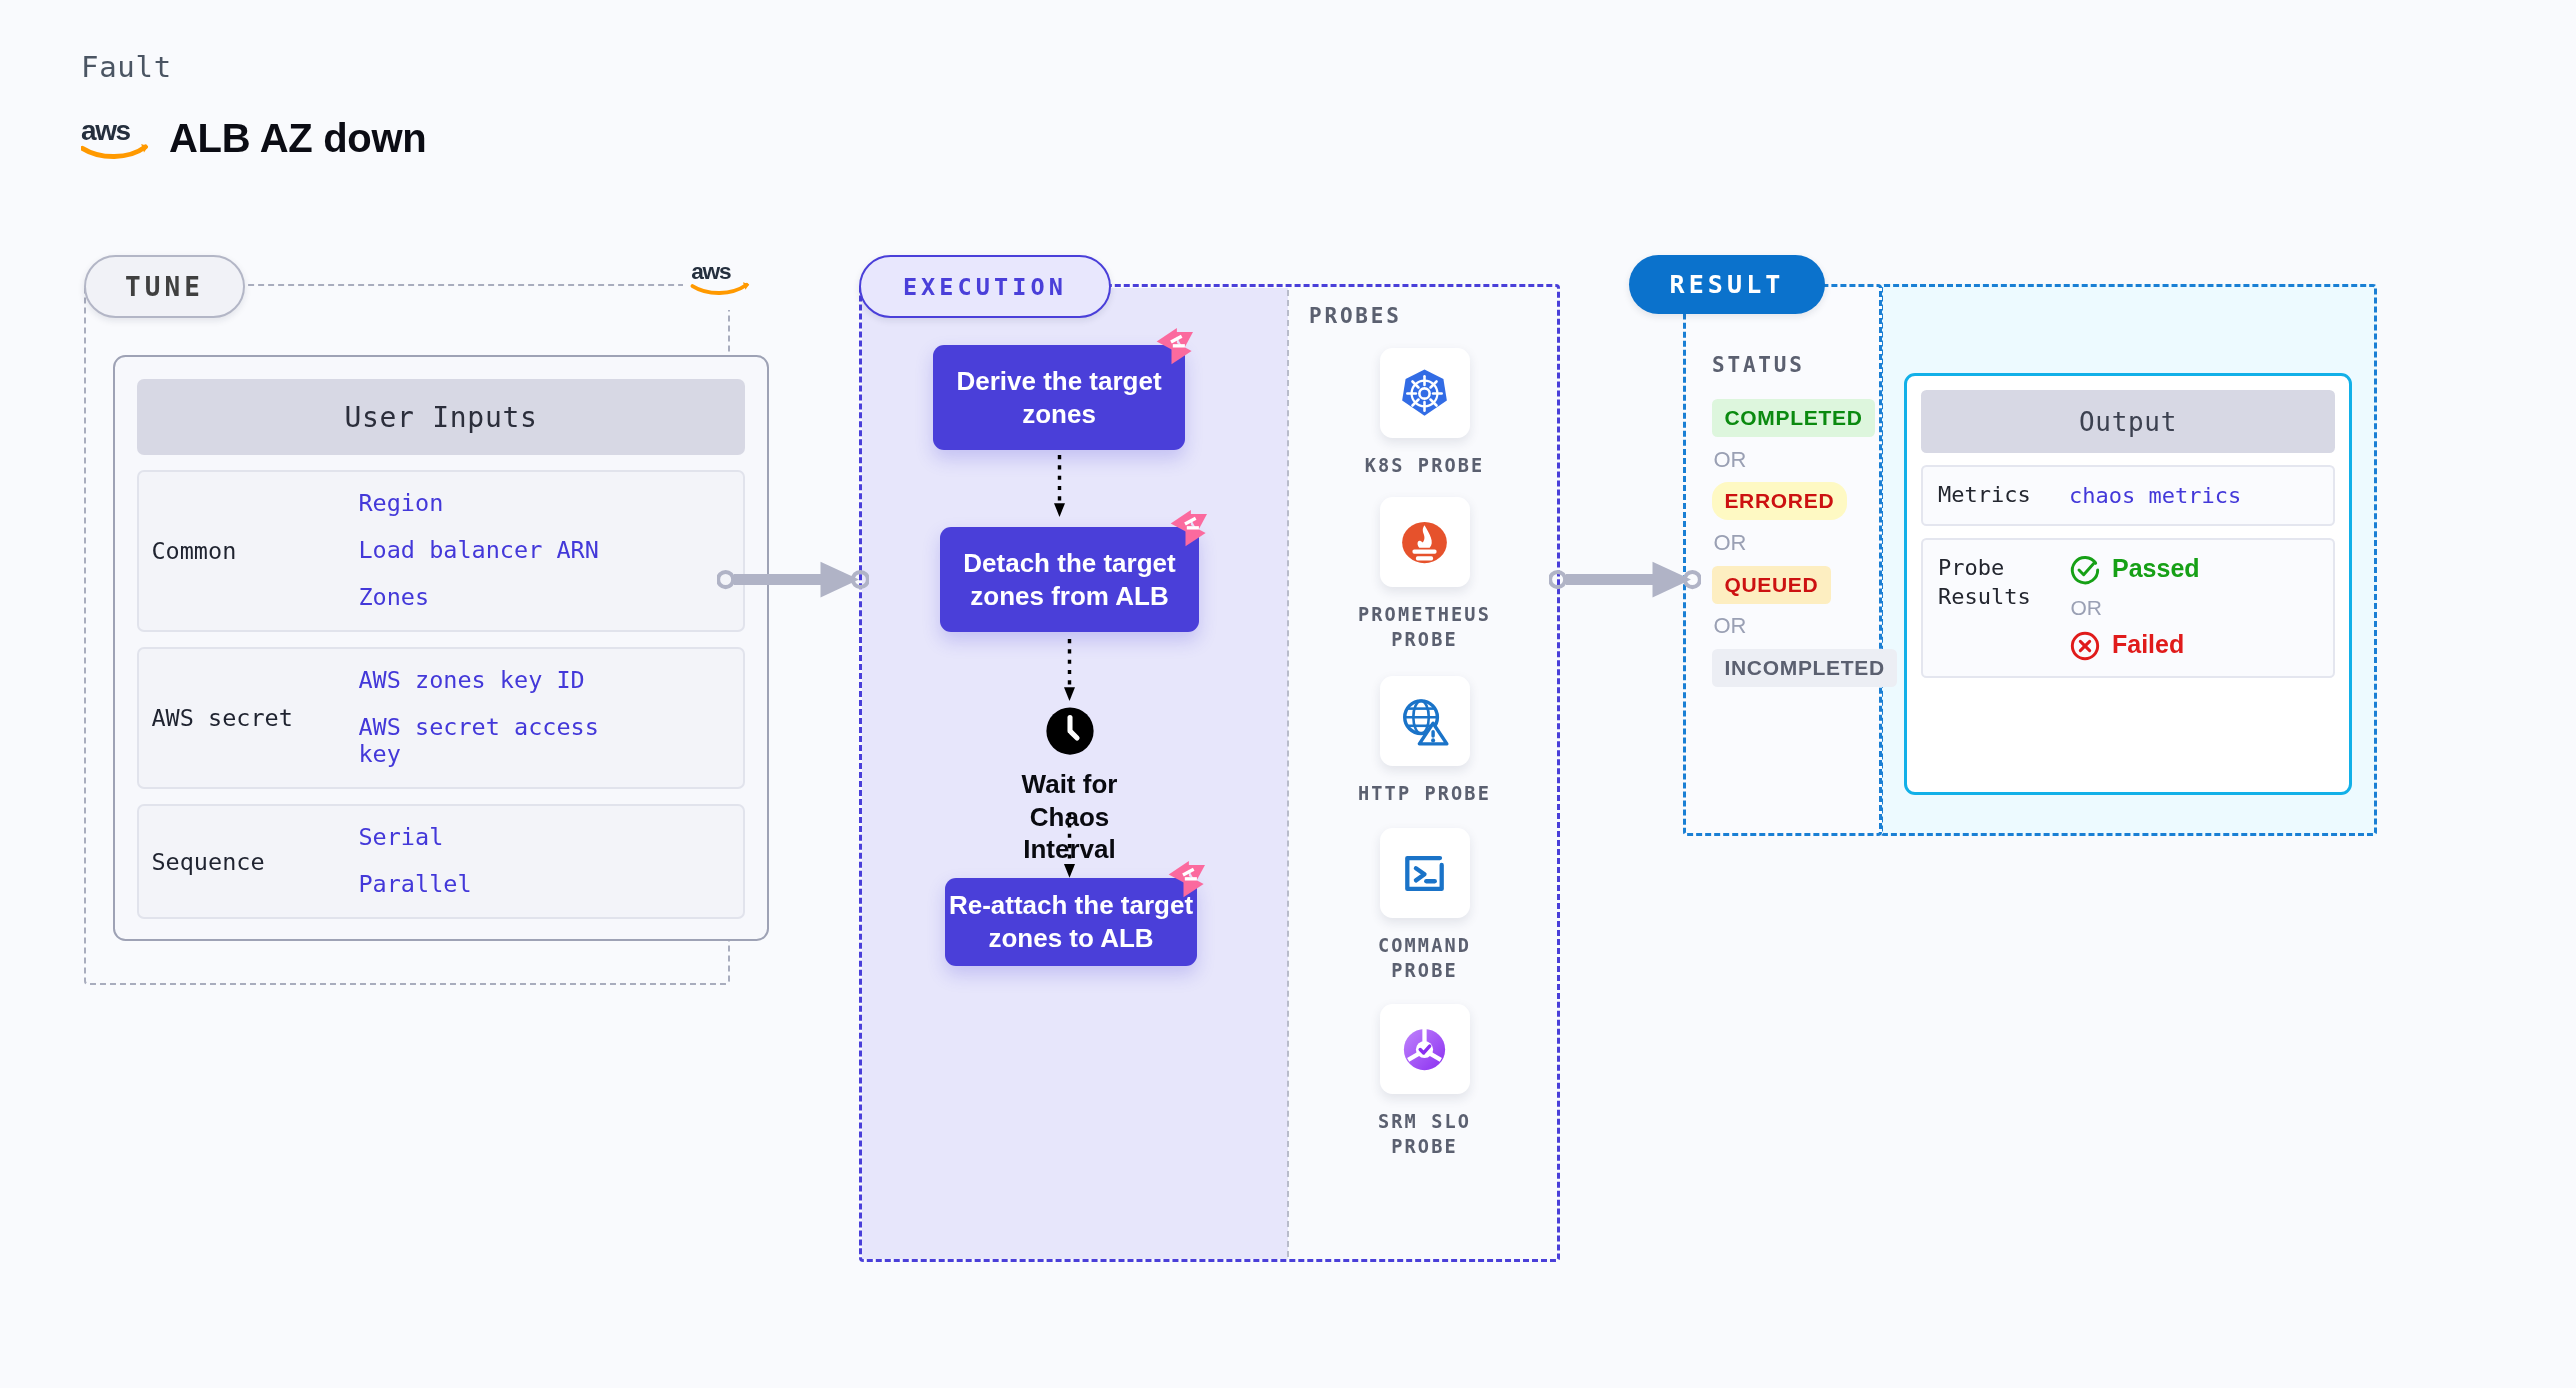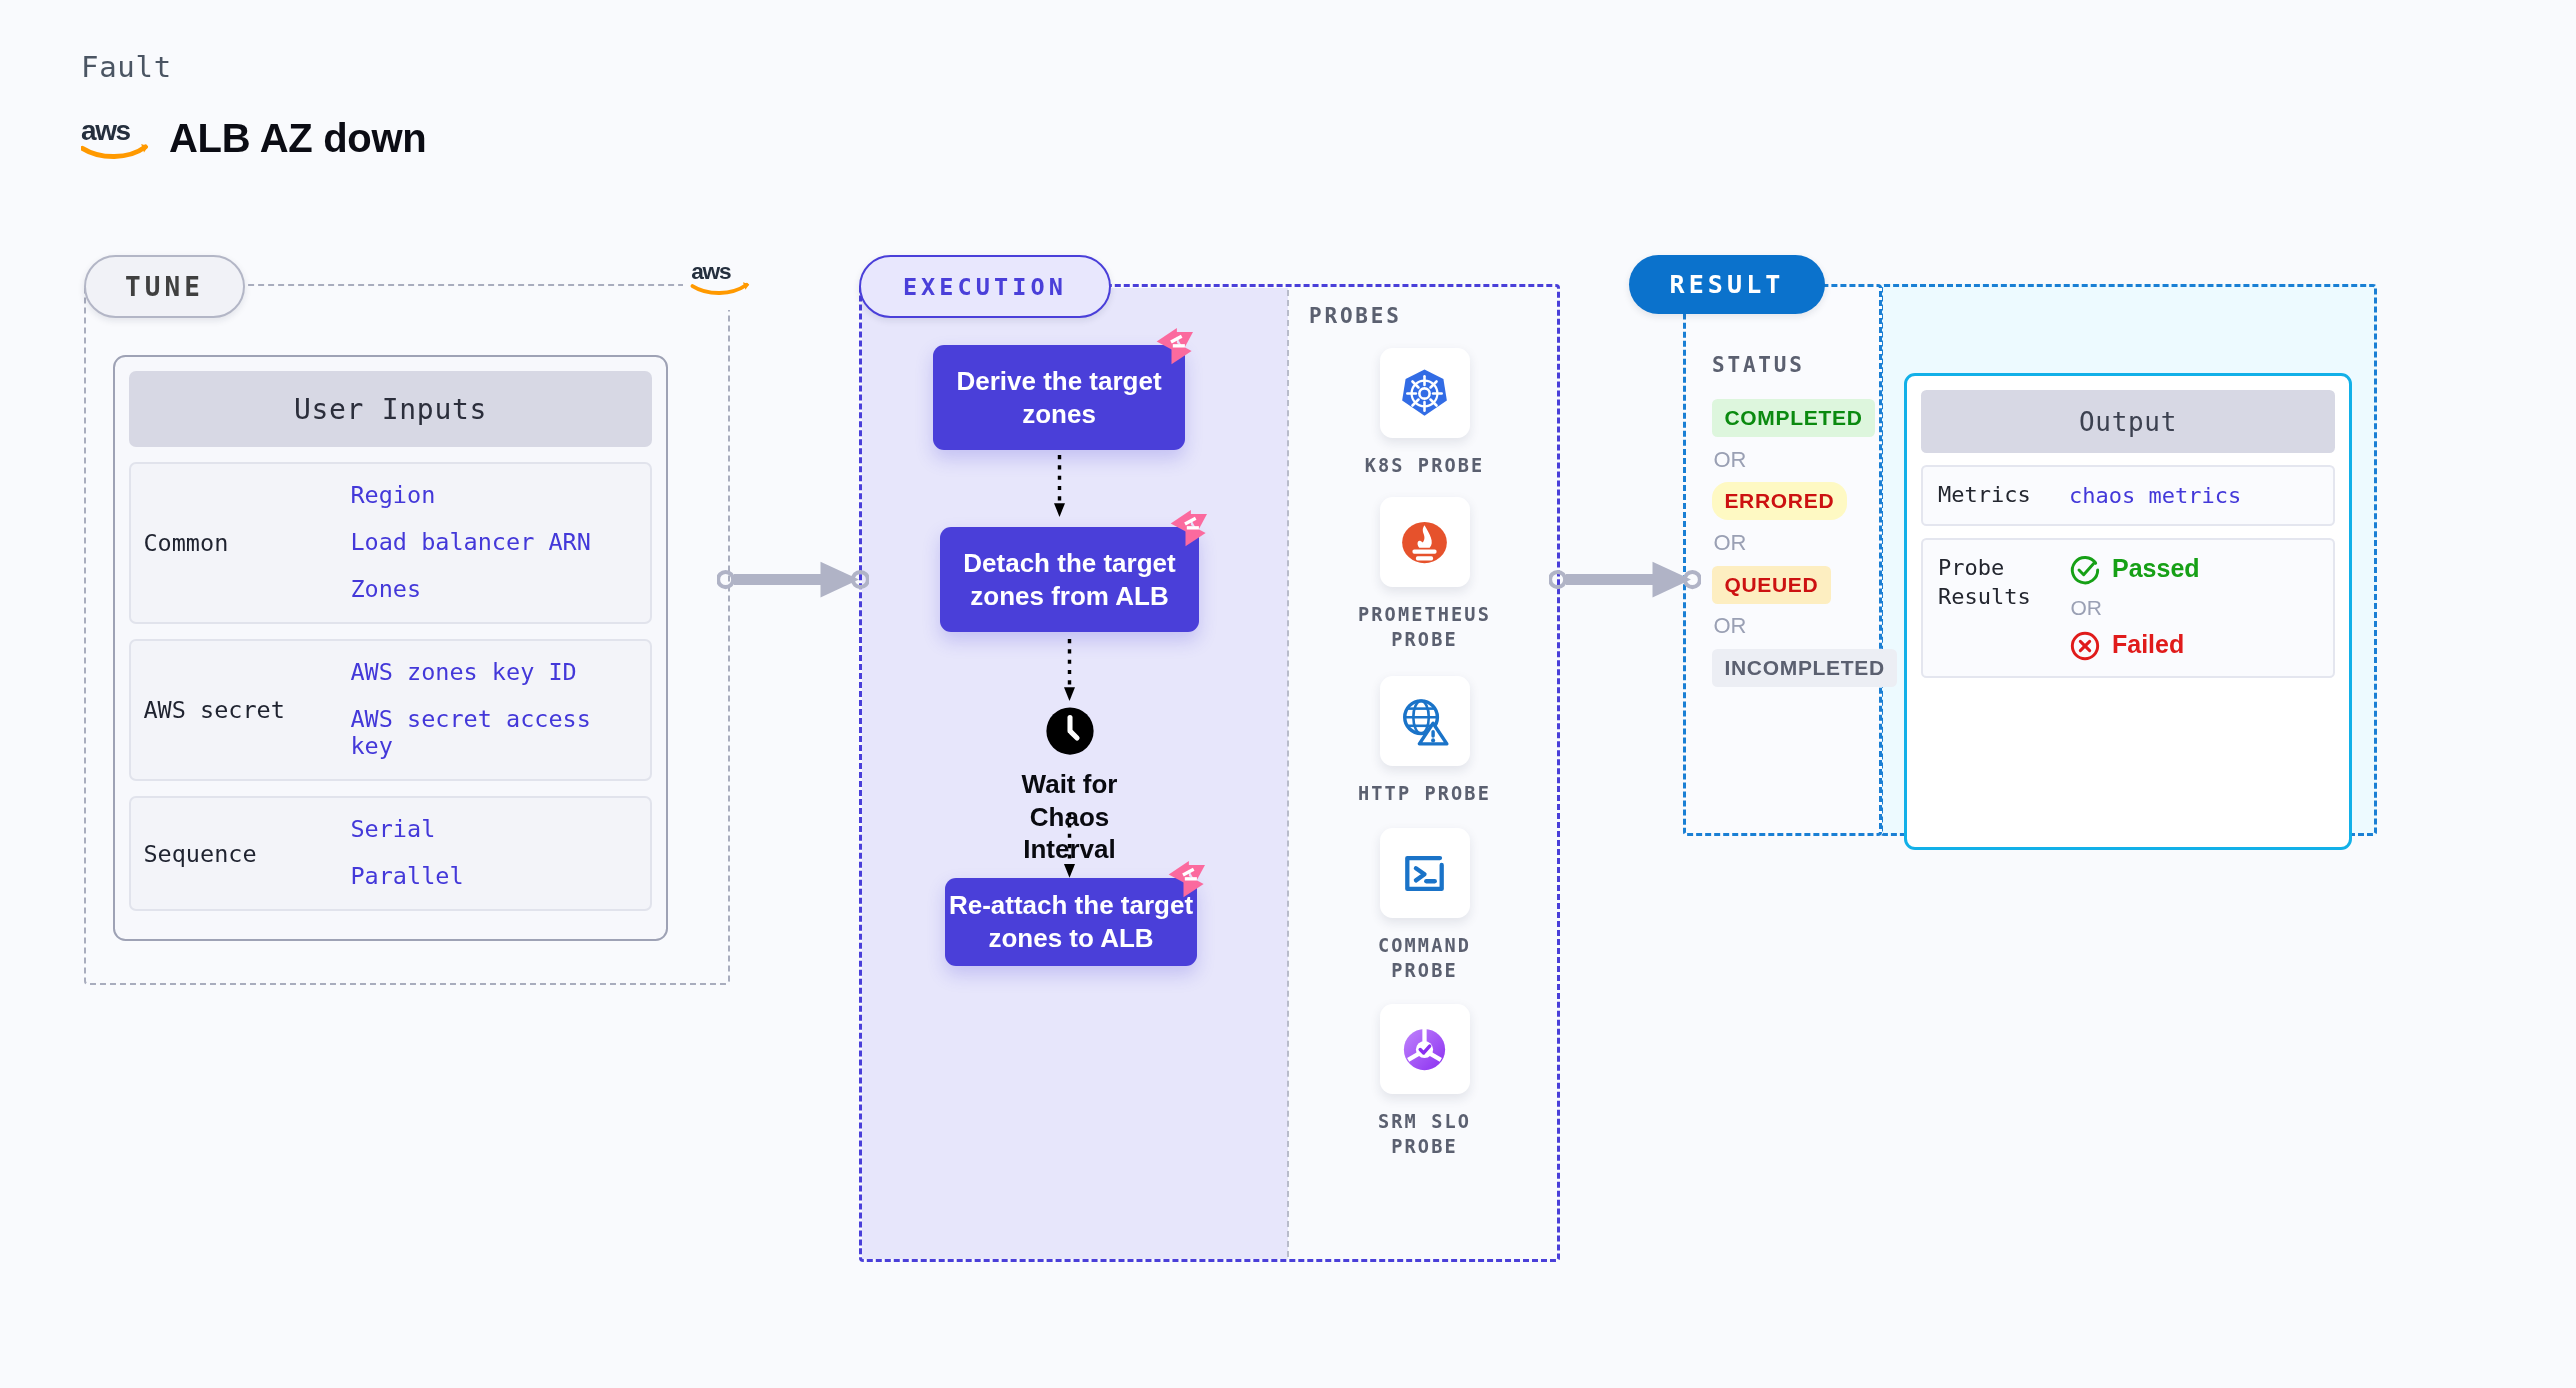--- a/index.html
+++ b/index.html
@@ -51,23 +51,23 @@
     font-size:25px;
   }
 
   
   #tune-panel{
     left:84px;top:284px;width:642px;height:697px;
     border:2.8px dashed #a9adbe;border-radius:4.1px;
     background:transparent;z-index:2;
   }
   #tune-card{
-    left:113px;top:355px;width:555px;height:586px;
+    left:113px;top:355px;width:656px;height:586px;
     background:#f7f8fc;border:2.8px solid #9ea2b5;border-radius:12.4px;
-    z-index:3;box-sizing:border-box;padding:14px;
+    z-index:3;box-sizing:border-box;padding:22px;
   }
   #user-inputs-header{
     height:76px;background:#d7d8e4;border-radius:7px;
     display:flex;align-items:center;justify-content:center;
     font-family:"DejaVu Sans Mono", monospace;
     font-size:28px;color:#2b2e3b;letter-spacing:0.7px;
   }
   .input-group{
     margin-top:15px;
     border:2.1px solid #e1e3ec;border-radius:7px;
@@ -178,21 +178,21 @@
     font-family:"Liberation Sans", sans-serif;
   }
 
   
   #output-area{
     left:1880px;top:284px;width:497px;height:552px;
     border:3.4px dashed #1a7fd4;border-radius:4.1px;
     background:#edfaff;z-index:1;box-sizing:border-box;
   }
   #output-card{
-    left:1904px;top:373px;width:448px;height:477px;
+    left:1904px;top:373px;width:448px;height:422px;
     background:#ffffff;border:3.4px solid #12b0e8;border-radius:11px;
     z-index:3;box-sizing:border-box;padding:14px;
   }
   #output-header{
     height:63px;background:#d7d8e4;border-radius:5.5px;
     display:flex;align-items:center;justify-content:center;
     font-family:"DejaVu Sans Mono", monospace;
     font-size:26px;color:#3c4150;letter-spacing:0.7px;
   }
   .out-row{

